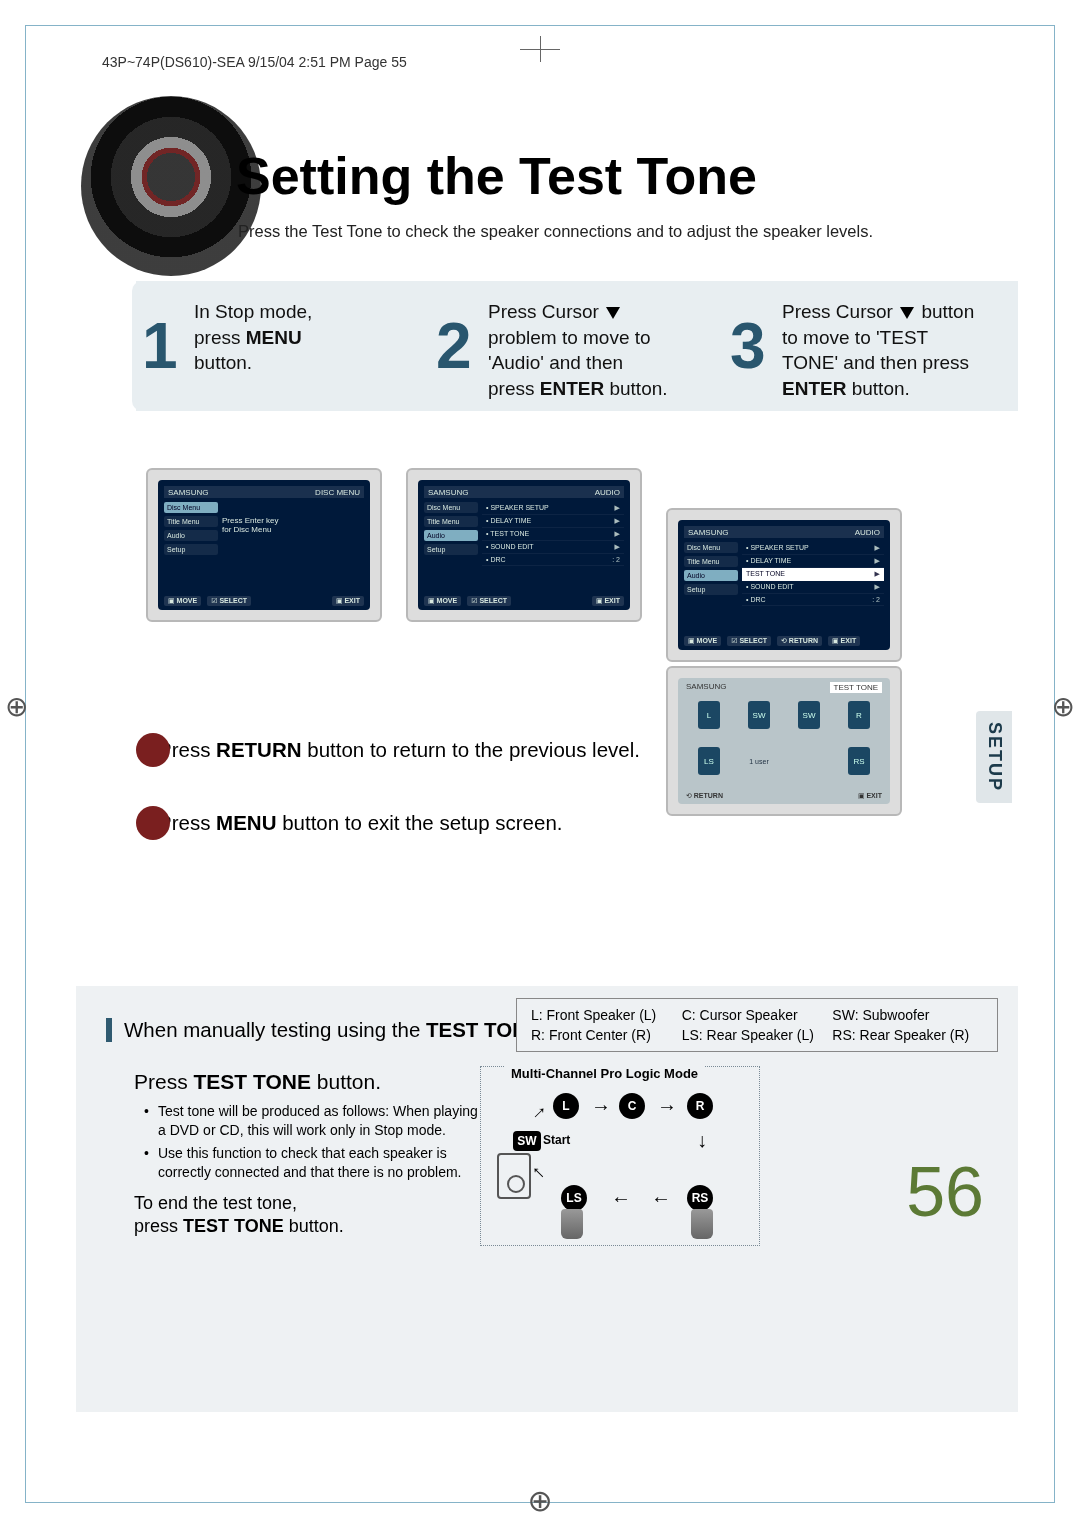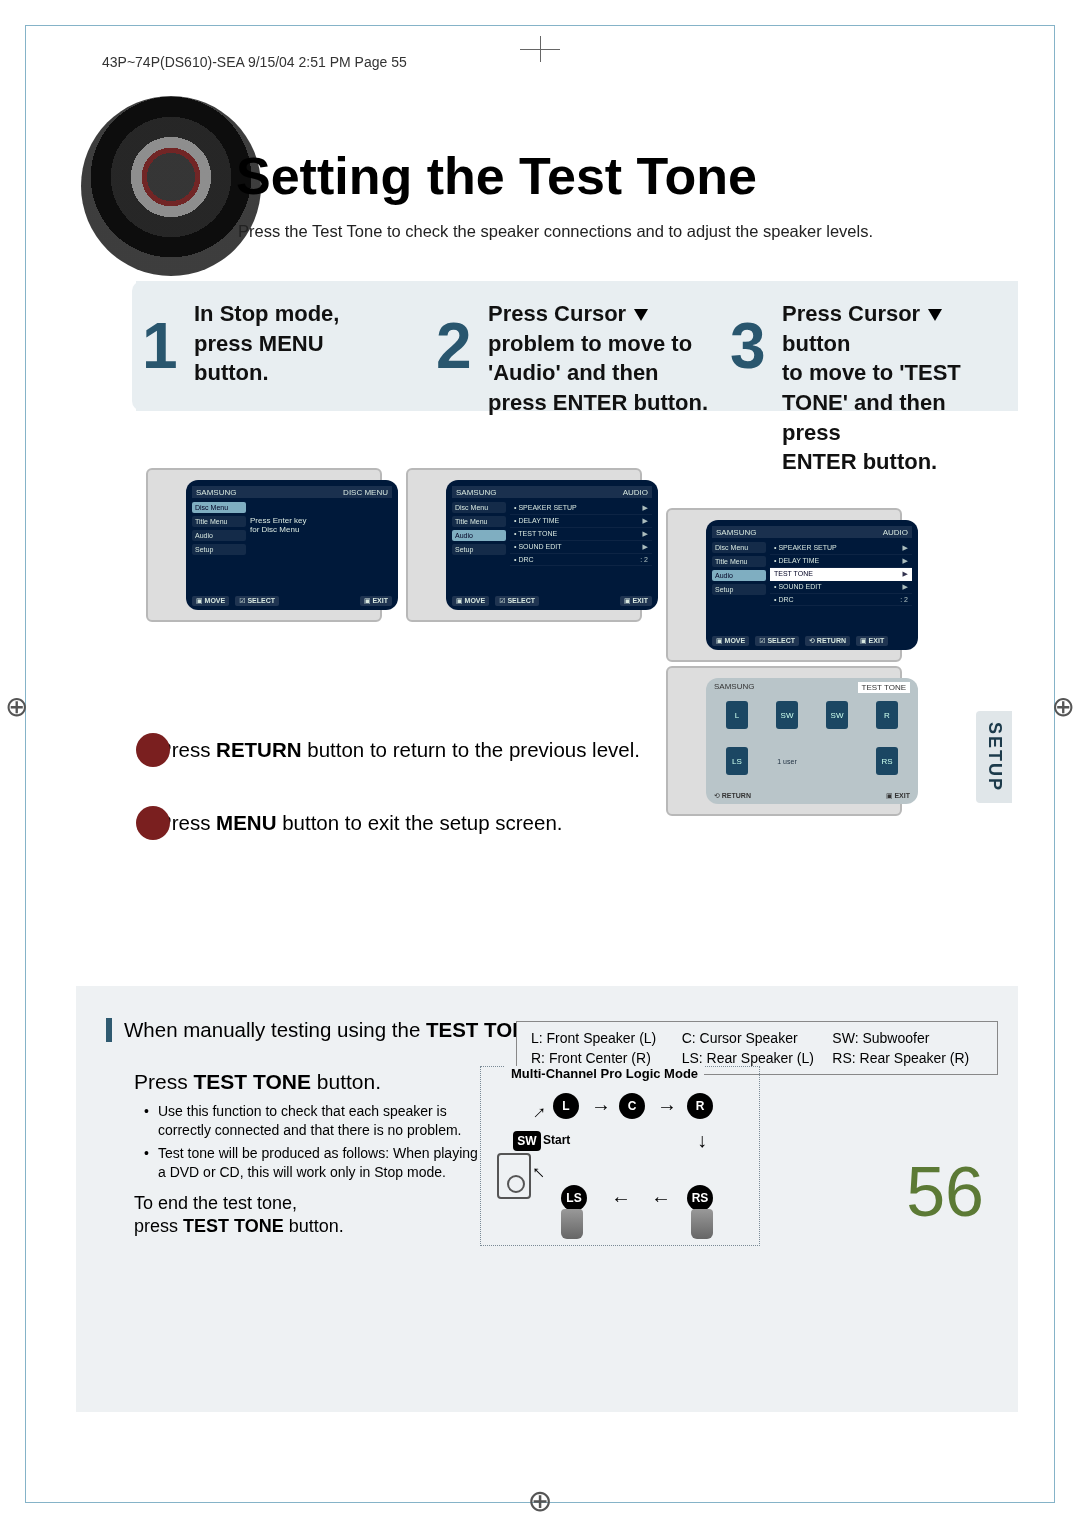--- a/index.html
+++ b/index.html
@@ -75,21 +75,21 @@
   }
   .step + .step::before {
     content: "";
   }
   .step-num {
     position: absolute;
     left: 6px; top: 50%; transform: translateY(-50%);
     font-size: 64px; font-weight: bold; color: #29566e;
     line-height: 1;
   }
-  .step-text { font-size: 22px; line-height: 1.35; color: #111; font-weight: bold; }
+  .step-text { font-size: 19px; line-height: 1.35; color: #111; }
   .down-tri { display:inline-block; width:0;height:0;border-left:7px solid transparent;border-right:7px solid transparent;border-top:12px solid #000; vertical-align:middle; margin:0 2px;}
 
   .step1-left-cap {
     position:absolute; left:-4px; top:0; bottom:0; width:10px;
     background:#e8eef1;
     border-top-left-radius:14px; border-bottom-left-radius:14px;
   }
 
   .note-bullet {
     position: absolute;
@@ -102,26 +102,25 @@
     position: absolute;
     width: 236px; height: 154px;
     background: #ddd;
     border: 2px solid #b8b8b8;
     border-radius: 6px;
     padding: 10px;
   }
   .tv-inner {
     width: 100%; height: 100%;
     background: #00193a;
-    border-radius: 12px;
+    border-radius: 4px;
     position: relative;
     overflow: hidden;
     color: #d7e7df;
     font-size: 8px;
-    margin-left: 28px;
   }
   .tv1 { top: 442px; left: 120px; }
   .tv2 { top: 442px; left: 380px; }
   .tv3 { top: 482px; left: 640px; }
   .tv4 { top: 640px; left: 640px; width:236px; height:150px;}
   .tv-titlebar { position:absolute; top:6px; left:6px; right:6px; height:12px; background:rgba(255,255,255,.1); display:flex; justify-content:space-between; padding:0 4px; align-items:center;}
   .tv-sidebar { position:absolute; top:22px; left:6px; width:54px; bottom:20px; }
   .tv-side-item { background:rgba(255,255,255,.08); margin-bottom:3px; padding:2px 3px; font-size:7px; border-radius:2px;}
   .tv-side-item.active { background:#7faec1; color:#002;}
   .tv-main { position:absolute; top:22px; left:64px; right:6px; bottom:20px;}
@@ -193,21 +192,20 @@
   .legend-box {
     position: absolute;
     top: 972px; left: 490px; right: 56px;
     border: 1px solid #888;
     padding: 8px 14px;
     font-size: 14px;
     display: grid;
     grid-template-columns: 1fr 1fr 1fr;
     row-gap: 4px;
     background:#eef1f3;
-    margin-top:23px;
   }
 
   .press-tt {
     position: absolute;
     top: 1044px; left: 108px;
     font-size: 21px;
   }
   .tt-bullets {
     position: absolute;
     top: 1076px; left: 118px; width: 340px;
@@ -476,22 +474,22 @@
     <span>SW: Subwoofer</span>
     <span>R: Front Center (R)</span>
     <span>LS: Rear Speaker (L)</span>
     <span>RS: Rear Speaker (R)</span>
   </div>
 
   <div class="press-tt">
     <span>Press </span><b>TEST TONE</b><span> button.</span>
   </div>
   <ul class="tt-bullets">
+    <li>Test tone will be produced as follows: When playing a DVD or CD, this will work only in Stop mode.</li>
     <li>Use this function to check that each speaker is correctly connected and that there is no problem.</li>
-    <li>Test tone will be produced as follows: When playing a DVD or CD, this will work only in Stop mode.</li>
   </ul>
 
   <div class="end-tt">
     <span>To end the test tone,</span><br>
     <span>press </span><b>TEST TONE</b><span> button.</span>
   </div>
 
   <div class="diagram-box">
     <div class="diagram-title">Multi-Channel Pro Logic Mode</div>
     <div class="dg">

